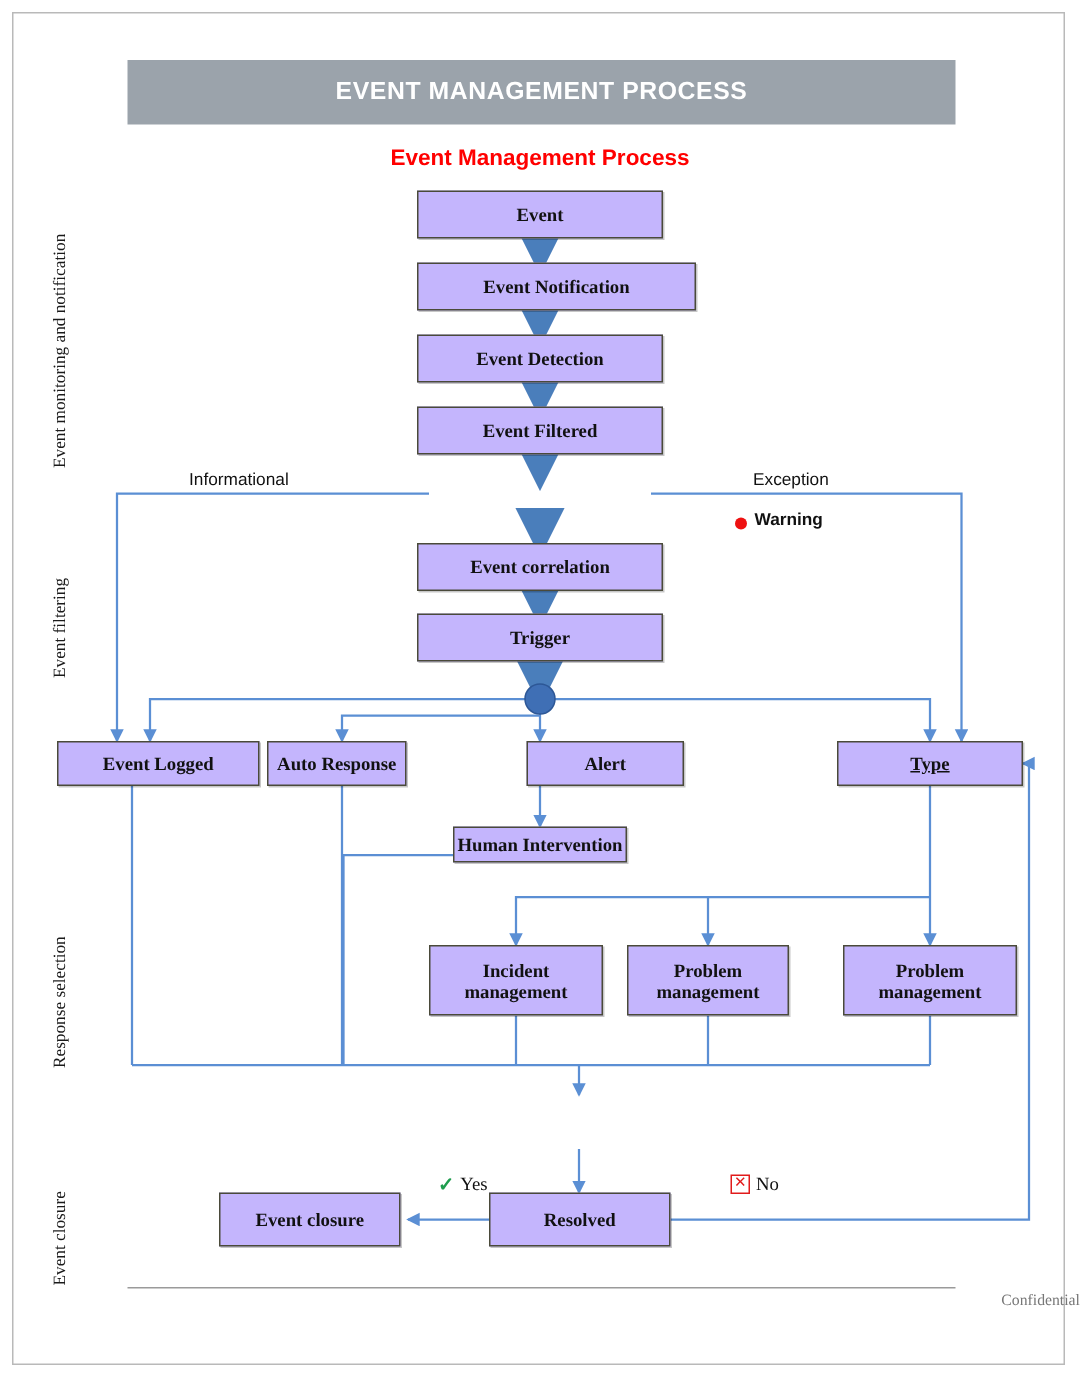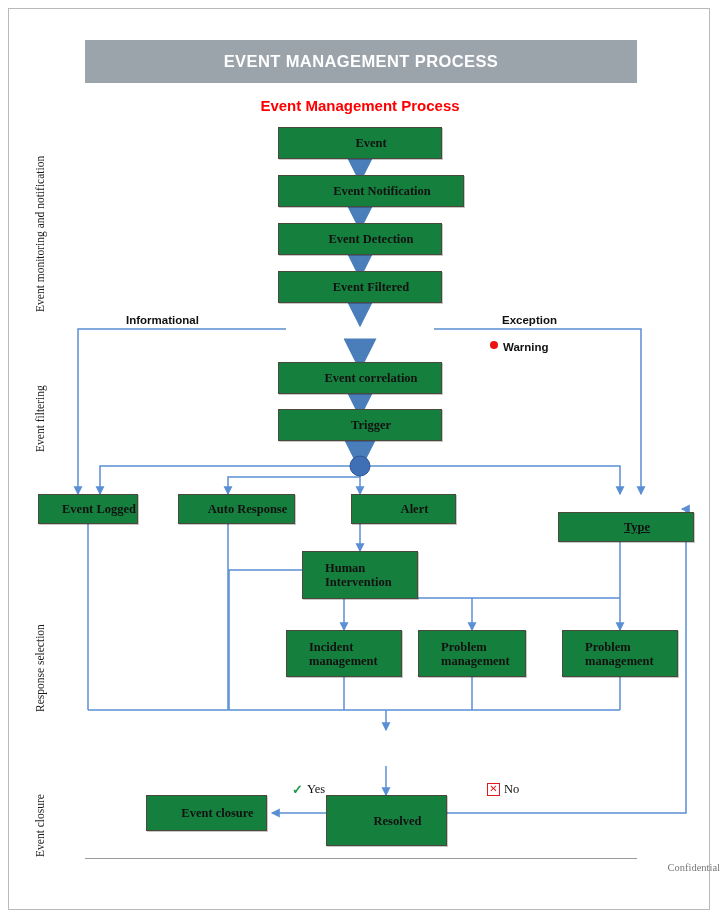--- a/index.html
+++ b/index.html
@@ -16,36 +16,36 @@
   #banner-title{color:#ffffff;font-family:"Liberation Sans",sans-serif;font-weight:bold;
                 font-size:16.5px;letter-spacing:.4px;}
 
   #subtitle{position:absolute;left:0;top:97px;width:720px;text-align:center;
             color:#ff0000;font-family:"Liberation Sans",sans-serif;font-weight:bold;font-size:15px;}
 
   
   #wires{position:absolute;left:0;top:0;width:720px;height:920px;pointer-events:none;}
 
   
-  .box{position:absolute;background:#15803d;border:1.4px solid #4a4a3a;
+  .box{position:absolute;background:#c4b5fd;border:1.4px solid #4a4a3a;
        box-sizing:border-box;display:flex;align-items:center;justify-content:center;
-       font-family:"Liberation Serif",serif;font-weight:bold;
-       color:#111111;font-size:12.5px;line-height:1.12;box-shadow:1px 1px 0 rgba(0,0,0,.22);padding-left:22px;}
+       text-align:center;font-family:"Liberation Serif",serif;font-weight:bold;
+       color:#111111;font-size:12.5px;line-height:1.12;box-shadow:1px 1px 0 rgba(0,0,0,.22);}
   .box.two-line{font-size:12.5px;}
 
   
   .side-label{position:absolute;font-family:"Liberation Serif",serif;font-size:11.5px;
               color:#1a1a1a;white-space:nowrap;transform-origin:left bottom;
               transform:rotate(-90deg);}
 
   
-  .edge-label{position:absolute;font-family:"Liberation Sans",sans-serif;font-weight:bold;
+  .edge-label{position:absolute;font-family:"Liberation Sans",sans-serif;font-weight:normal;
               font-size:11.5px;color:#111;white-space:nowrap;}
   .warn-label{position:absolute;font-family:"Liberation Sans",sans-serif;font-weight:bold;
-              font-size:11.5px;color:#111;white-space:nowrap;display:flex;align-items:flex-start;gap:5px;}
+              font-size:11.5px;color:#111;white-space:nowrap;display:flex;align-items:flex-end;gap:5px;}
   .warn-dot{width:8px;height:8px;border-radius:50%;background:#ee1111;display:inline-block;}
 
   .yesno{position:absolute;font-family:"Liberation Serif",serif;font-size:12.5px;color:#111;
          white-space:nowrap;display:flex;align-items:center;gap:4px;}
   .tick{color:#1f9d4e;font-size:13px;font-weight:bold;line-height:1;}
   .xbox{width:11px;height:11px;border:1.2px solid #e11b1b;color:#e11b1b;font-size:10px;
         line-height:9px;text-align:center;display:inline-block;font-family:"Liberation Sans",sans-serif;}
 
   
   #footer-rule{position:absolute;left:85px;top:858px;width:552px;height:0;border-top:1px solid #9a9a9a;}
@@ -132,32 +132,32 @@
   <div class="side-label" style="left:46px;top:700px;">Response selection</div>
   <div class="side-label" style="left:46px;top:845px;">Event closure</div>
 
   <div class="box" style="left:278px;top:127px;width:164px;height:32px;">Event</div>
   <div class="box" style="left:278px;top:175px;width:186px;height:32px;">Event Notification</div>
   <div class="box" style="left:278px;top:223px;width:164px;height:32px;">Event Detection</div>
   <div class="box" style="left:278px;top:271px;width:164px;height:32px;">Event Filtered</div>
   <div class="box" style="left:278px;top:362px;width:164px;height:32px;">Event correlation</div>
   <div class="box" style="left:278px;top:409px;width:164px;height:32px;">Trigger</div>
 
-  <div class="box" style="left:38px;top:494px;width:100px;height:30px;">Event Logged</div>
-  <div class="box" style="left:178px;top:494px;width:117px;height:30px;">Auto Response</div>
+  <div class="box" style="left:38px;top:494px;width:135px;height:30px;">Event Logged</div>
+  <div class="box" style="left:178px;top:494px;width:93px;height:30px;">Auto Response</div>
   <div class="box" style="left:312px;top:494px;width:105px;height:30px;margin-left:39px;">Alert</div>
-  <div class="box" style="left:558px;top:512px;width:136px;height:30px;text-decoration:underline;">Type</div>
+  <div class="box" style="left:558px;top:494px;width:124px;height:30px;text-decoration:underline;">Type</div>
 
-  <div class="box two-line" style="left:302px;top:551px;width:116px;height:48px;">Human Intervention</div>
+  <div class="box two-line" style="left:302px;top:551px;width:116px;height:24px;">Human Intervention</div>
 
   <div class="box two-line" style="left:286px;top:630px;width:116px;height:47px;">Incident management</div>
   <div class="box two-line" style="left:418px;top:630px;width:108px;height:47px;">Problem management</div>
   <div class="box two-line" style="left:562px;top:630px;width:116px;height:47px;">Problem management</div>
 
-  <div class="box" style="left:326px;top:795px;width:121px;height:51px;">Resolved</div>
+  <div class="box" style="left:326px;top:795px;width:121px;height:36px;">Resolved</div>
   <div class="box" style="left:146px;top:795px;width:121px;height:36px;">Event closure</div>
 
   <div class="edge-label" style="left:126px;top:314px;">Informational</div>
   <div class="edge-label" style="left:502px;top:314px;">Exception</div>
 
   <div class="warn-label" style="left:490px;top:341px;">
     <span class="warn-dot"></span>
     <span>Warning</span>
   </div>
 

